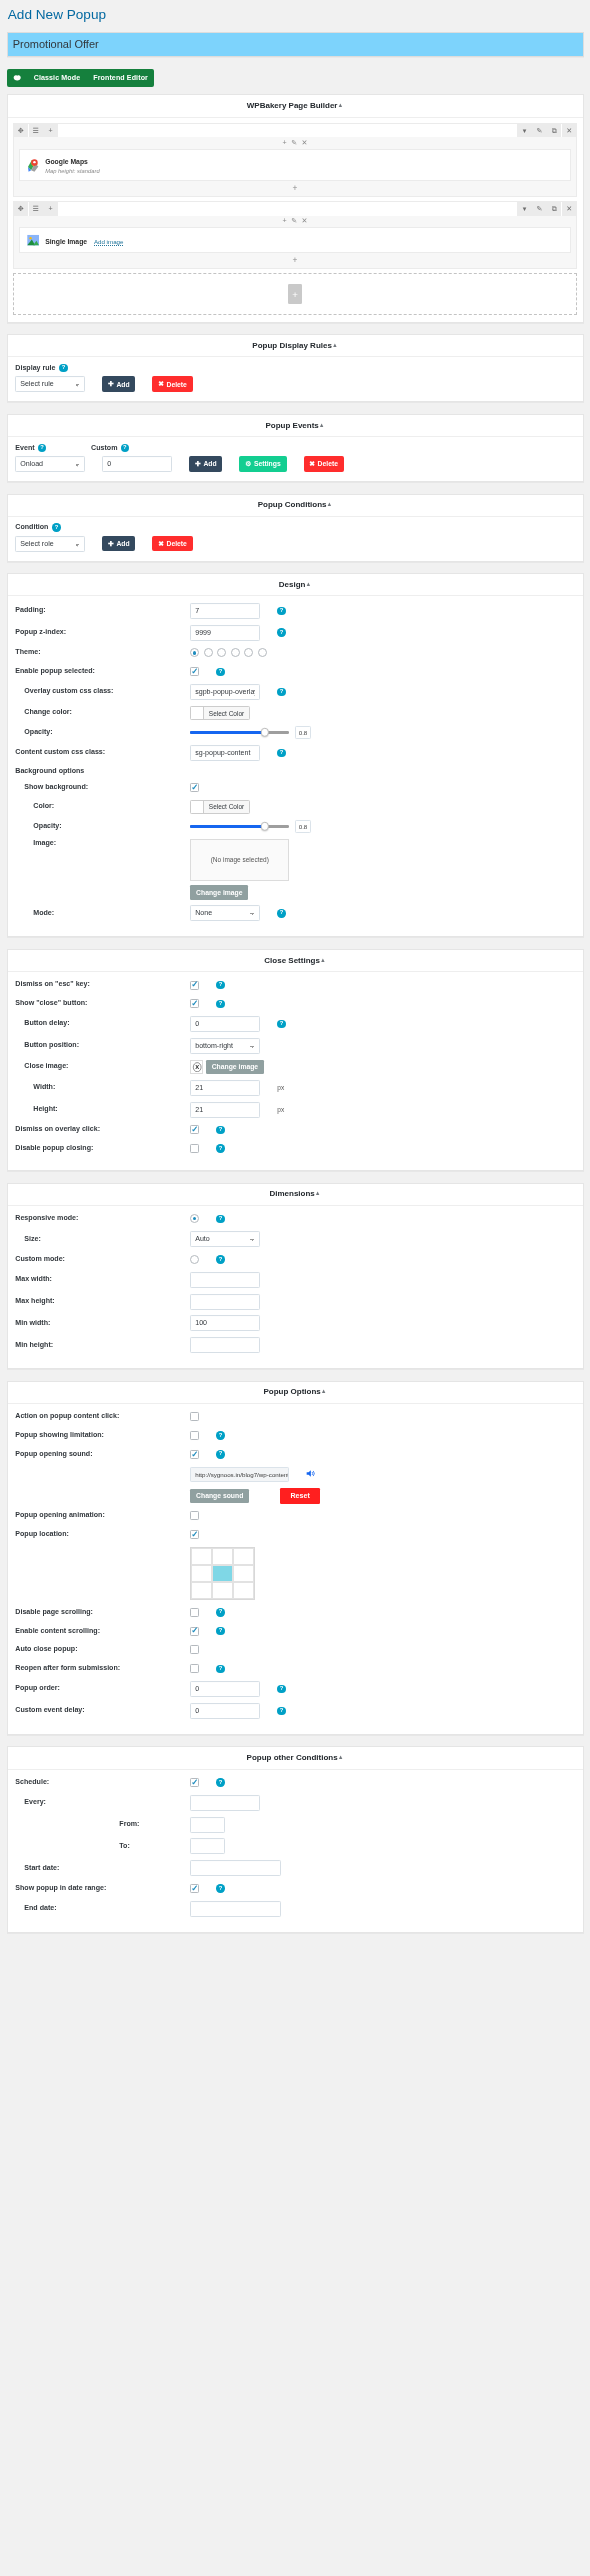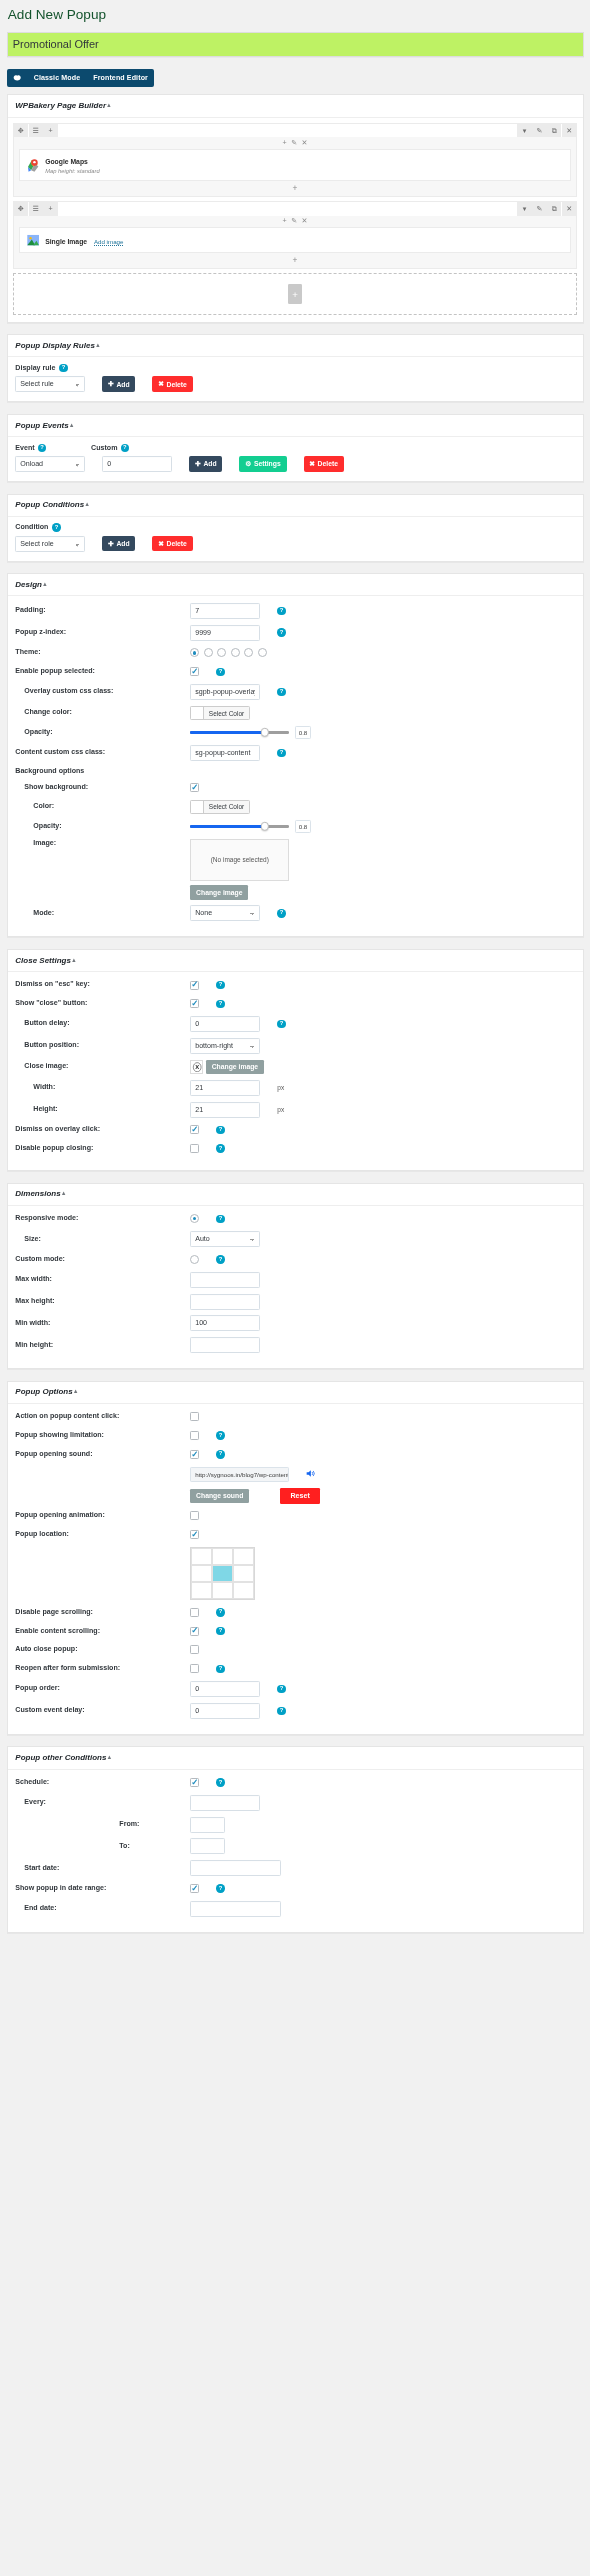--- a/index.html
+++ b/index.html
@@ -9,43 +9,43 @@
     font-family: "Liberation Sans", sans-serif;
     color: #32373c;
   }
   body { width: 590px; }
   .wrap { width: 590px; padding: 3.9px 6.5px 9px 6.5px; }
 
   
   .page-title {
     font-size: 13.6px;
     font-weight: 400;
-    color: #14532d;
+    color: #0369a1;
     margin: 2.6px 0 7.8px 1.3px;
     line-height: 1.3;
   }
 
   .title-field {
     width: 100%;
     height: 25px;
     border: 0.6px solid #ddd;
-    background: #bef264;
+    background: #7dd3fc;
     font-size: 11px;
     color: #32373c;
     padding: 1.9px 5.2px;
     font-family: "Liberation Sans", sans-serif;
     outline: none;
     box-shadow: 0 0.6px 0.6px rgba(0,0,0,.03);
   }
 
   
   .vc-modes {
     display: inline-flex;
     align-items: stretch;
-    background: #0c4a6e;
+    background: #15803d;
     border-radius: 1.9px;
     margin: 11.7px 0 7.8px 0;
     overflow: hidden;
     height: 18px;
   }
   .vc-modes .vc-logo {
     display: flex; align-items: center; justify-content: center;
     padding: 0 5.8px 0 6.5px;
   }
   .vc-modes .vc-btn {
@@ -60,25 +60,24 @@
   }
 
   
   .postbox {
     background: #fff;
     border: 0.6px solid #e5e5e5;
     box-shadow: 0 0.6px 0.6px rgba(0,0,0,.04);
     margin-bottom: 11.7px;
   }
   .postbox-head {
-    display: flex; align-items: center; justify-content: flex-start;
+    display: flex; align-items: center; justify-content: center;
     padding: 5.8px 7.8px;
     border-bottom: 0.6px solid #eee;
     cursor: pointer;
-    font-style: italic;
   }
   .postbox-title {
     font-size: 8px;
     font-weight: 700;
     color: #23282d;
     line-height: 1.2;
   }
   .toggle-caret {
     color: #72777c;
     font-size: 5.8px;

